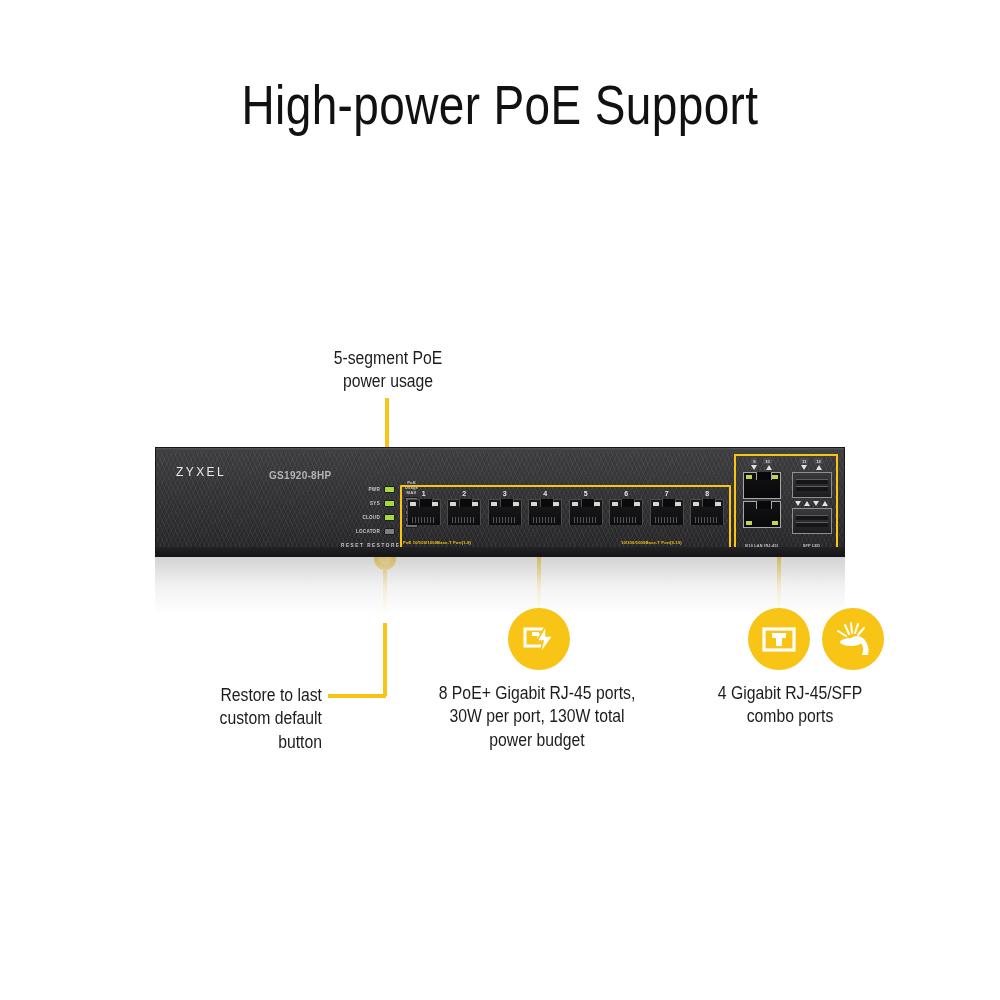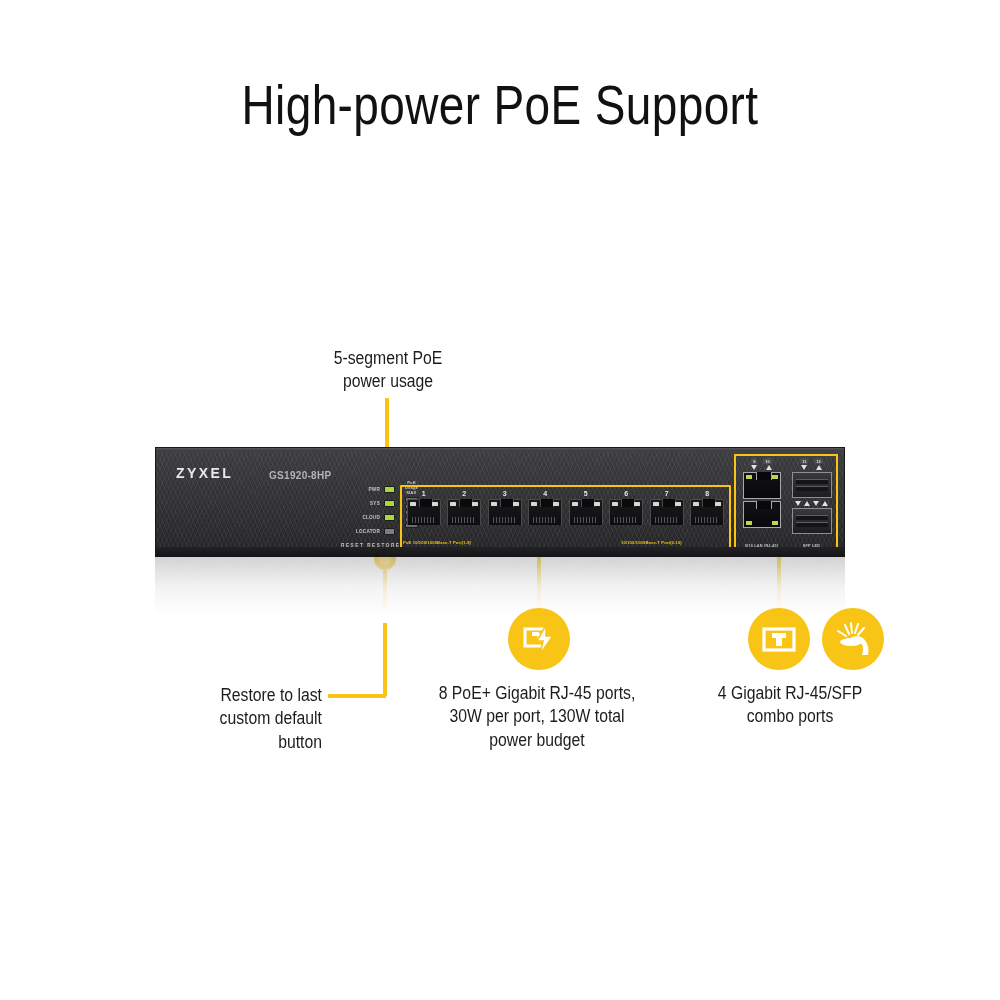--- a/index.html
+++ b/index.html
@@ -114,22 +114,22 @@
     content: "";
     position: absolute;
     left: 0; right: 0; bottom: 0; height: 9px;
     background: linear-gradient(180deg, #232325, #151517);
   }
 
   #brand-logo {
     position: absolute;
     left: 20px;
     top: 17px;
-    font-size: 14px;
-    font-weight: 700;
+    font-size: 12px;
+    font-weight: 400;
     letter-spacing: 2.4px;
     color: #e8e8ea;
   }
   #model-name {
     position: absolute;
     left: 113px;
     top: 22px;
     font-size: 10px;
     font-weight: 700;
     letter-spacing: 0.3px;

